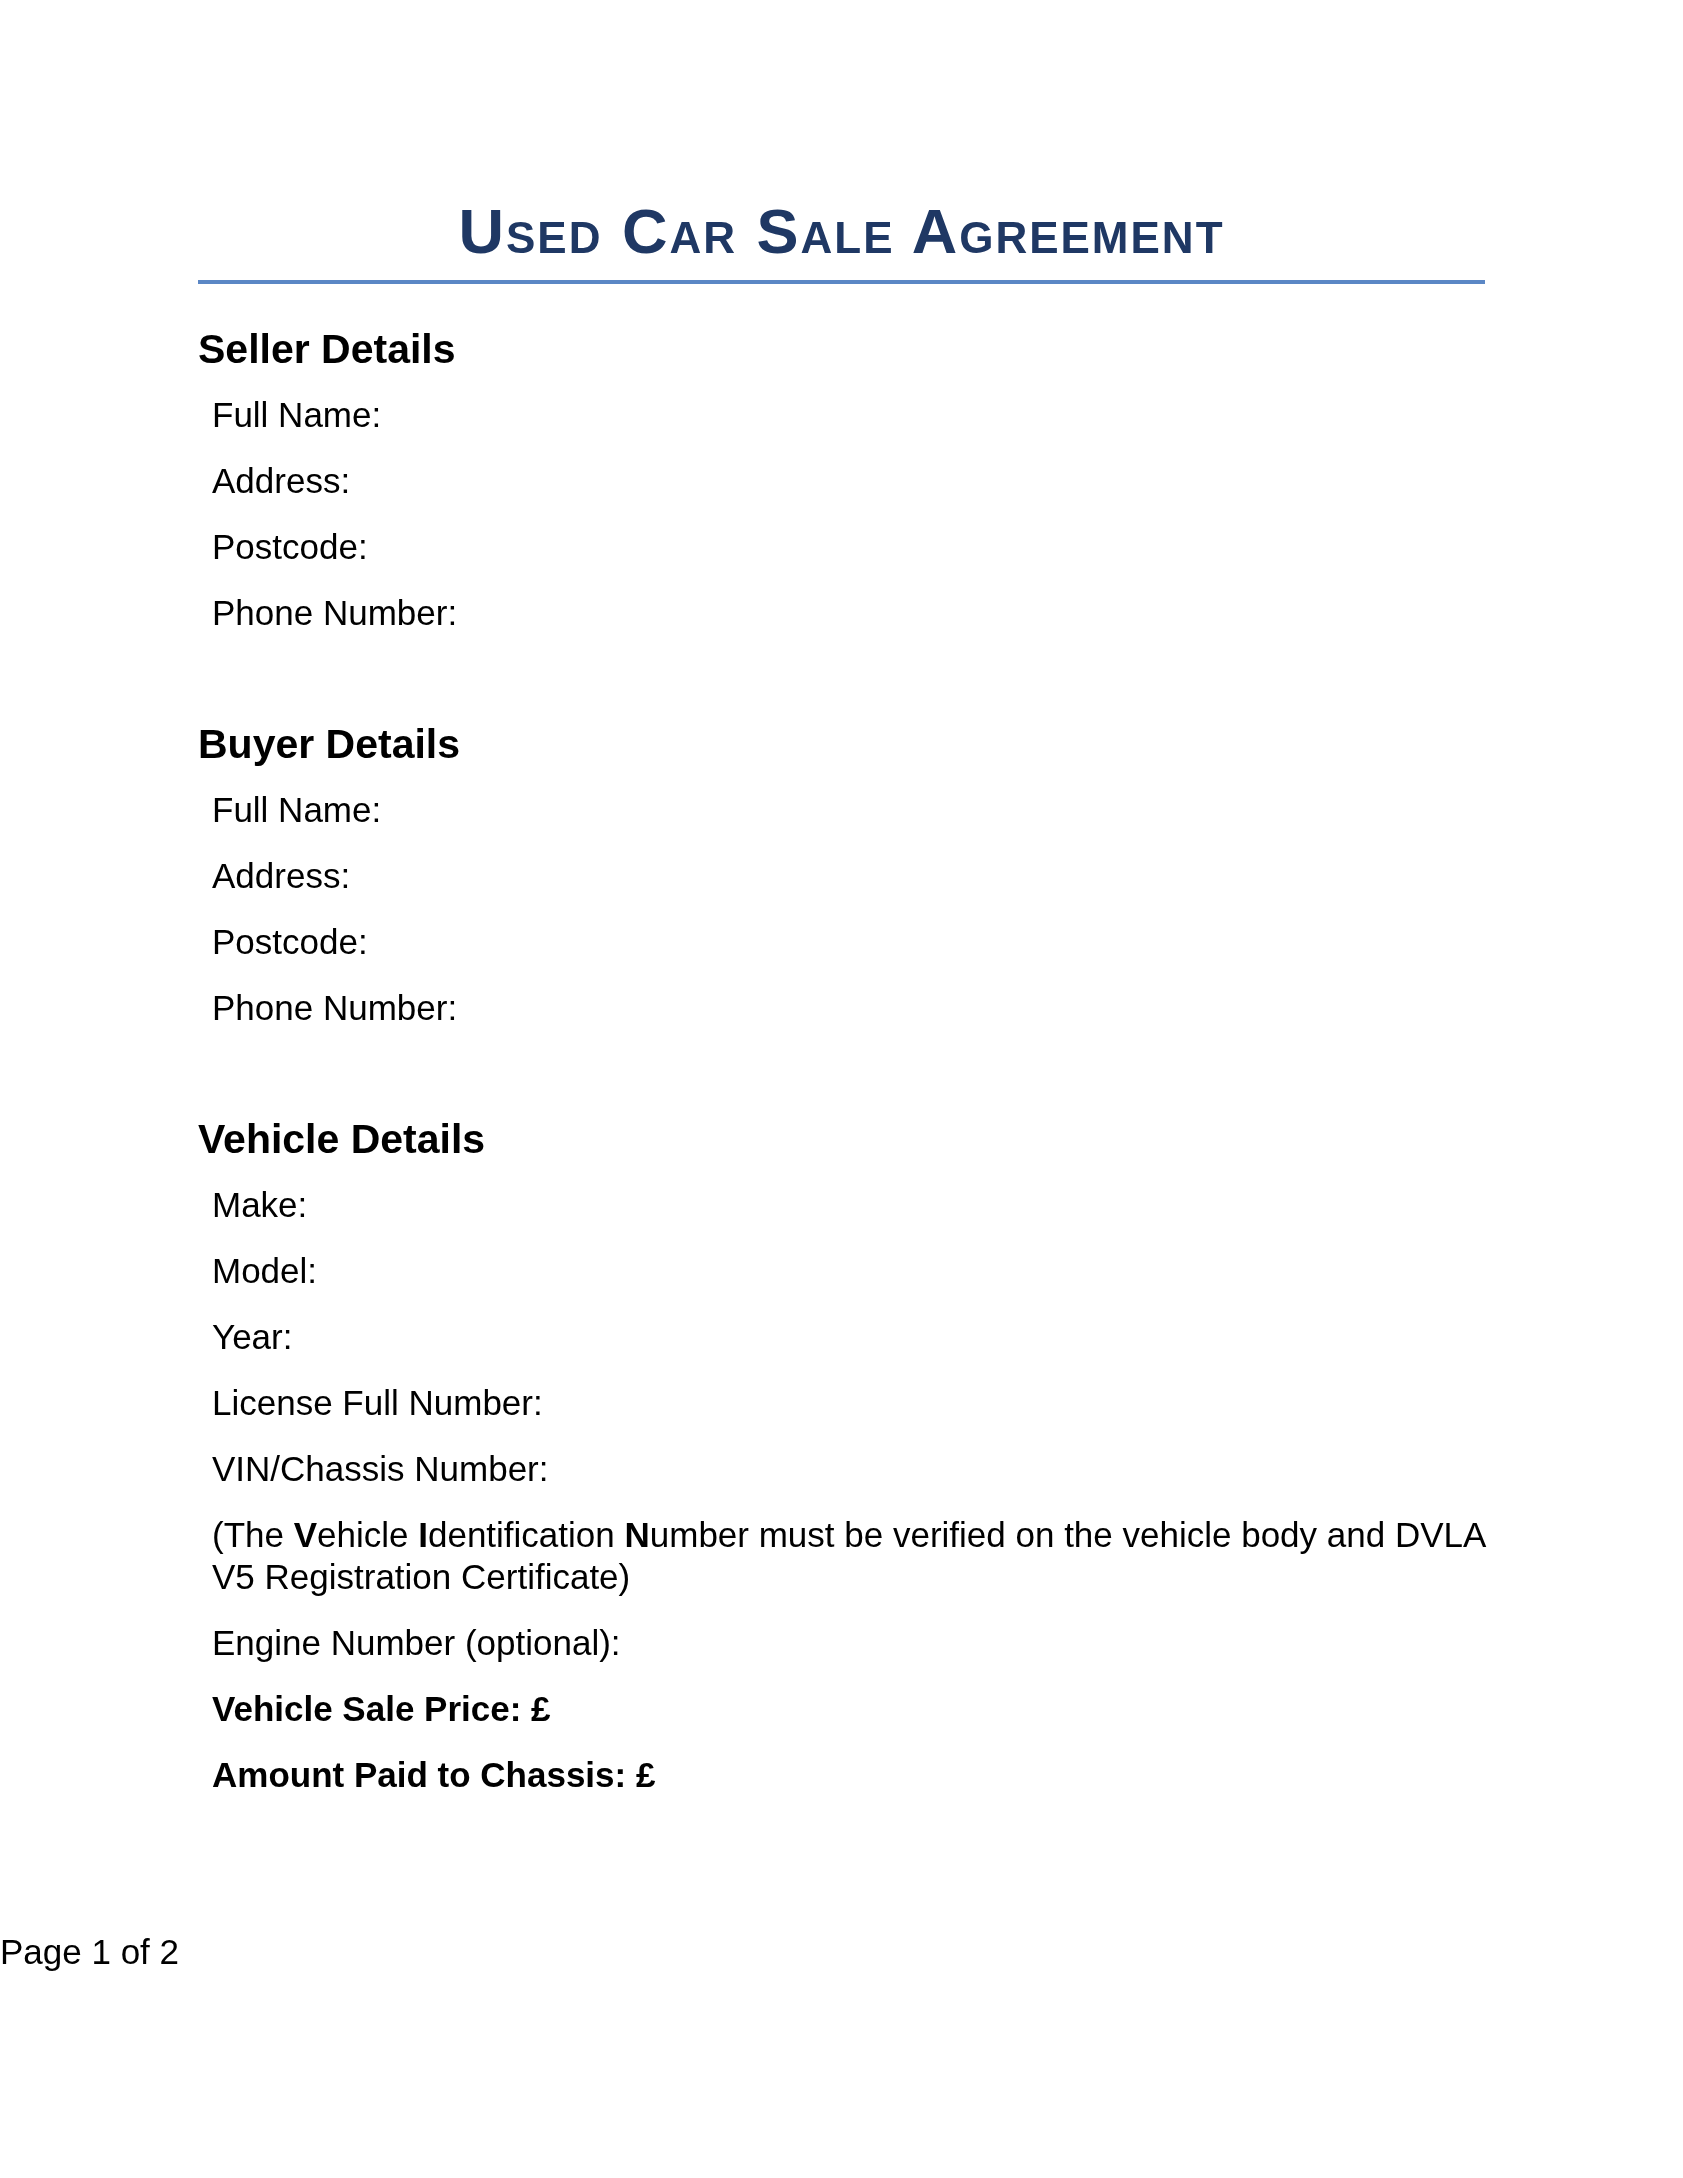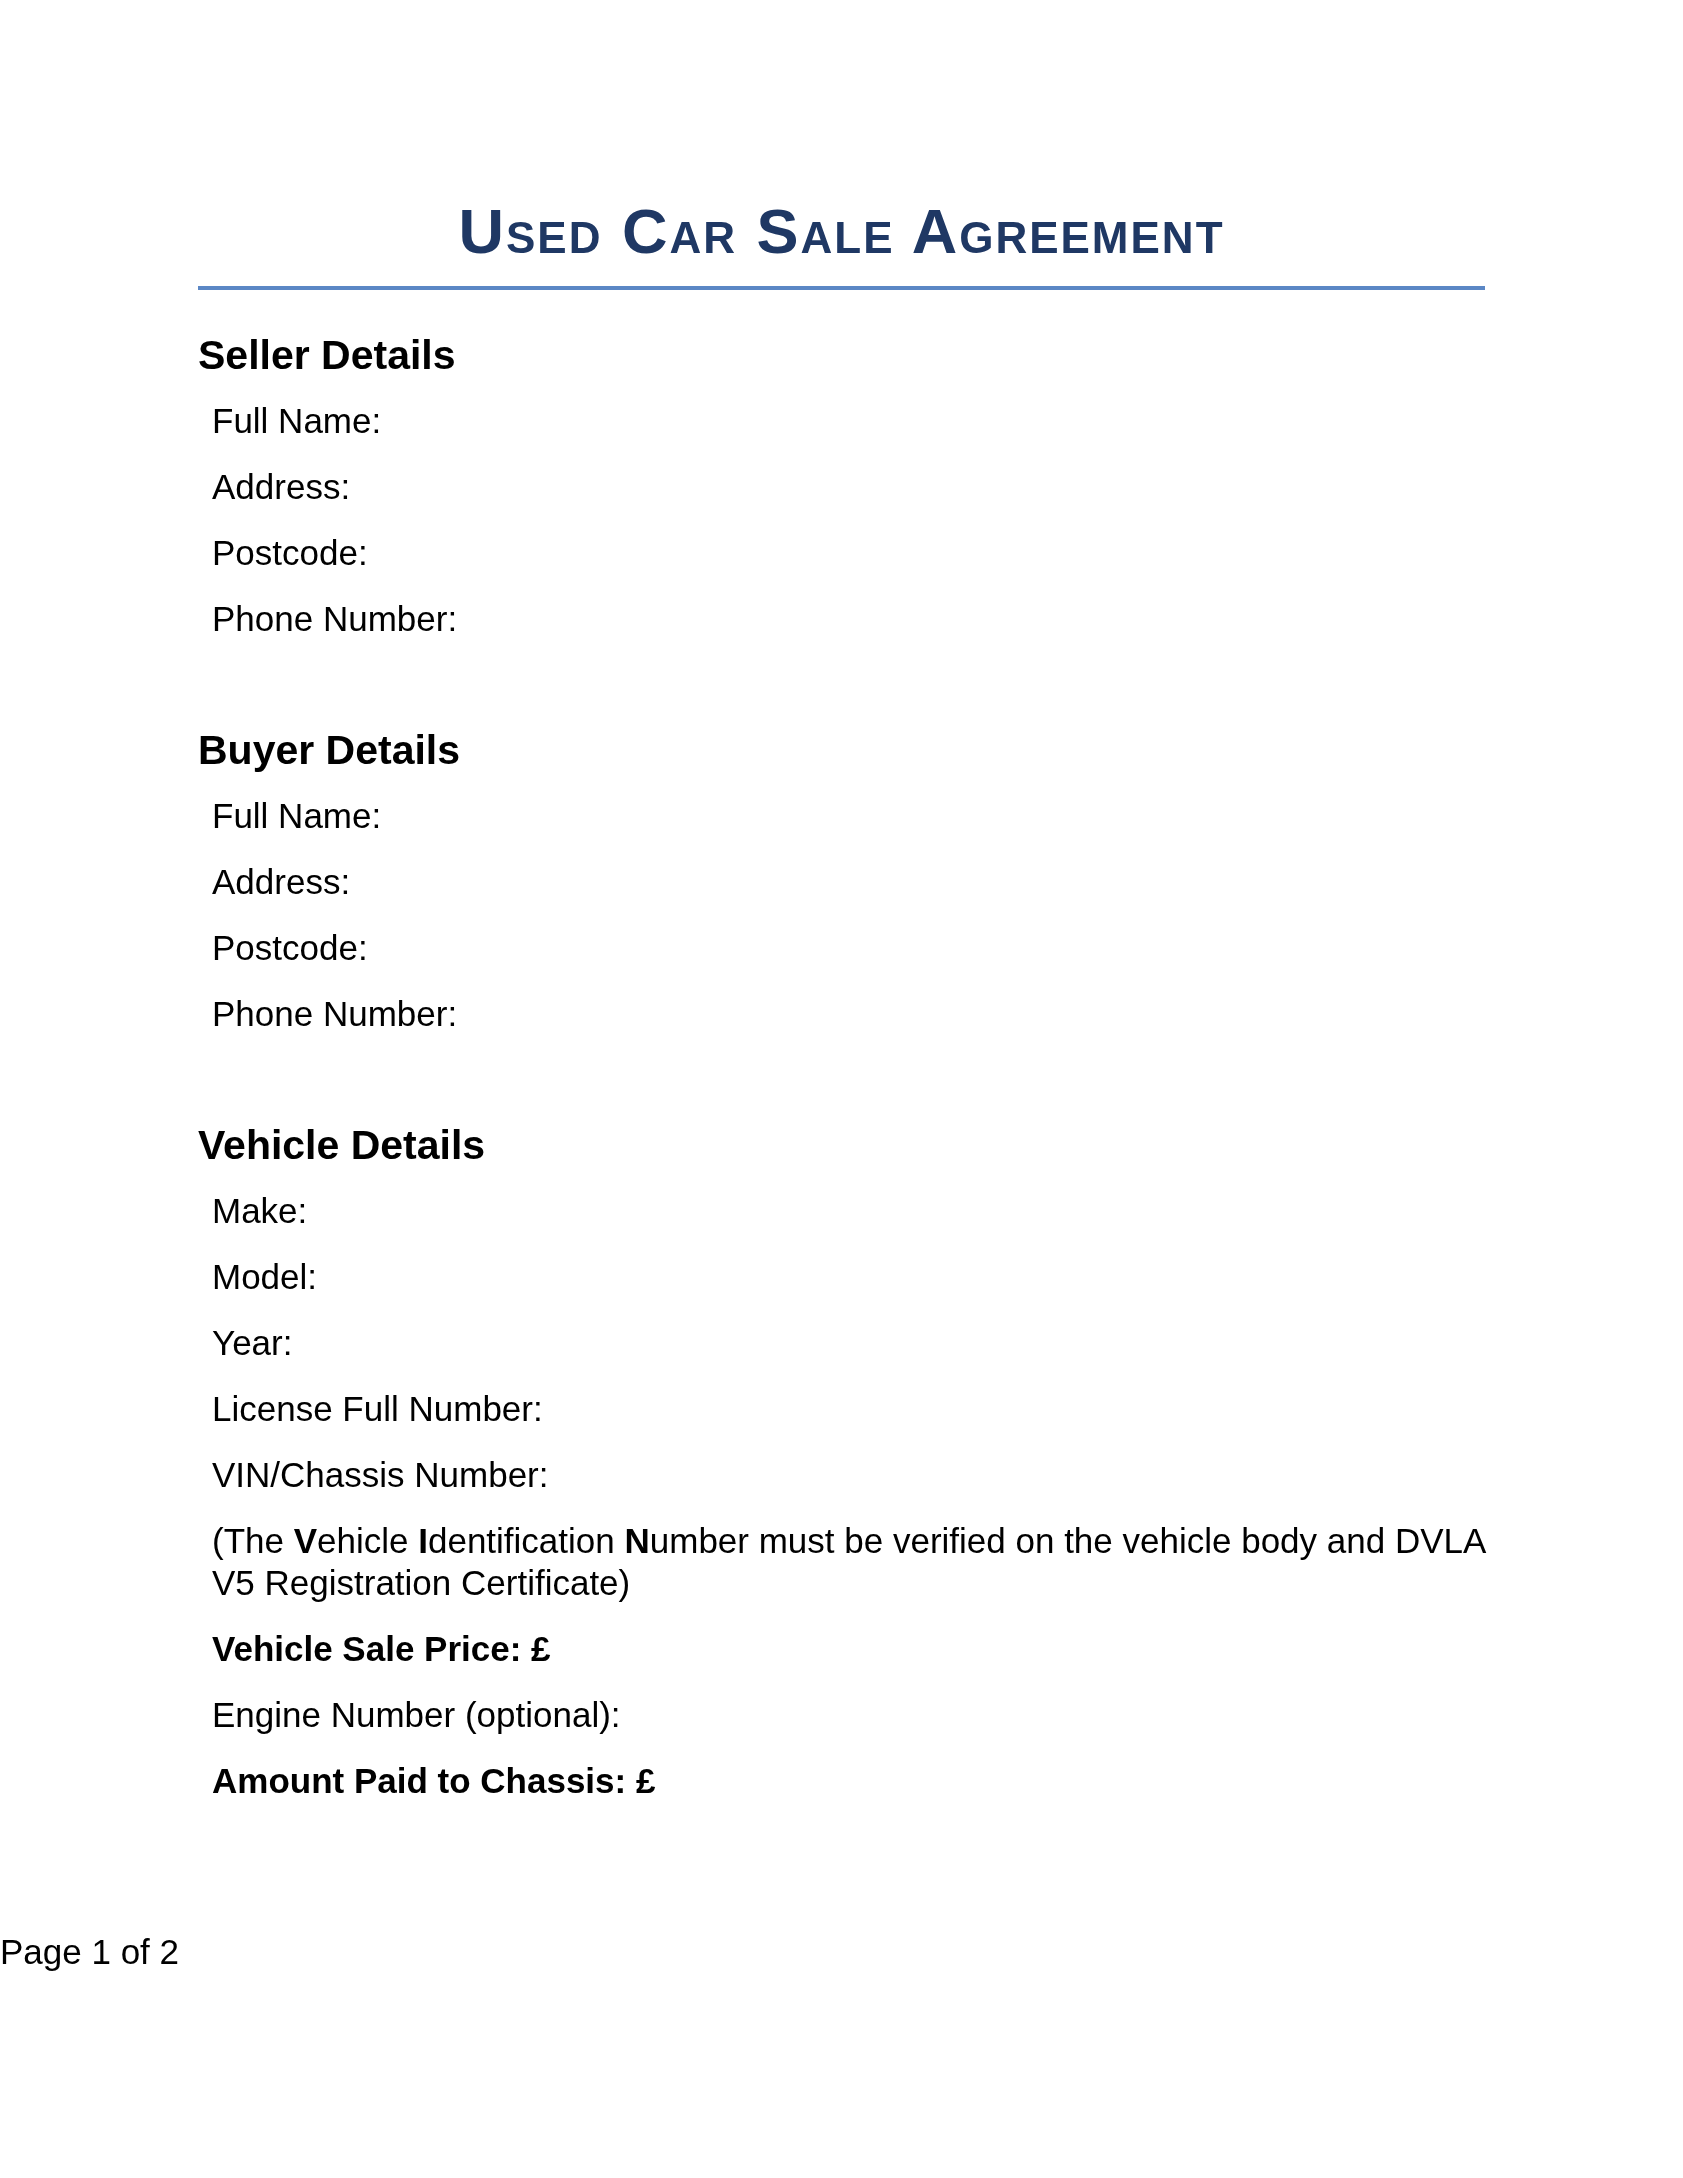--- a/index.html
+++ b/index.html
@@ -25,21 +25,21 @@
   }
   h1.doc-title {
     margin: 0 0 44px 0;
     font-size: 63px;
     line-height: 73px;
     font-weight: 700;
     font-variant: small-caps;
     letter-spacing: 2px;
     text-align: center;
     color: #1F3864;
-    padding-bottom: 18px;
+    padding-bottom: 12px;
     border-bottom: 4px solid #5B87C5;
   }
   h2.section-heading {
     margin: 0 0 24px 0;
     font-size: 41px;
     line-height: 42px;
     font-weight: 700;
     color: #000000;
   }
   p.field {
@@ -95,21 +95,21 @@
 
     <h2 class="section-heading">Vehicle Details</h2>
     <p class="field">Make:</p>
     <p class="field">Model:</p>
     <p class="field">Year:</p>
     <p class="field">License Full Number:</p>
     <p class="field">VIN/Chassis Number:</p>
 
     <p class="field vin-note"><span>(The </span><b>V</b><span>ehicle </span><b>I</b><span>dentification </span><b>N</b><span>umber must be verified on the vehicle body and DVLA V5 Registration Certificate)</span></p>
 
+    <p class="field">Engine Number (optional):</p>
     <p class="field bold">Vehicle Sale Price: £</p>
-    <p class="field">Engine Number (optional):</p>
     <p class="field bold">Amount Paid to Chassis: £</p>
 
   </div>
 
   <div class="footer">Page 1 of 2</div>
 </div>
 
 
 </body></html>

